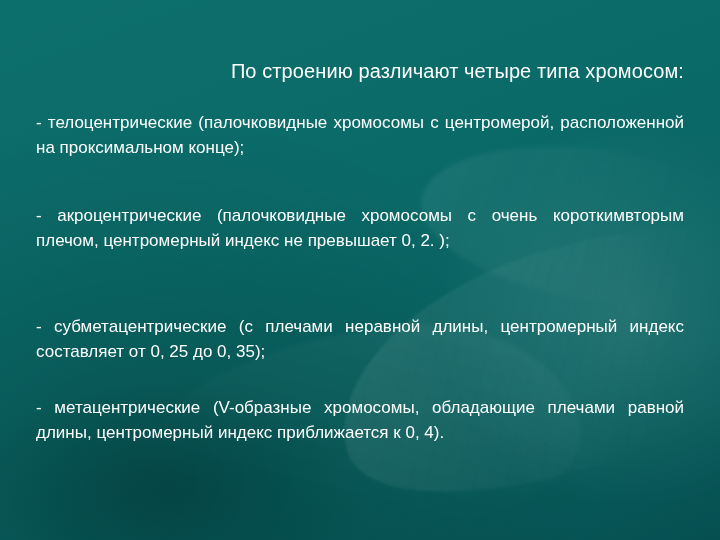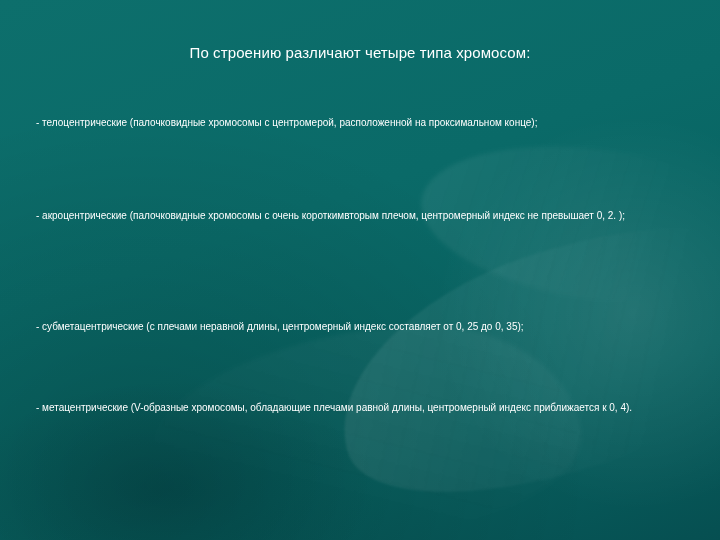--- a/index.html
+++ b/index.html
@@ -66,34 +66,34 @@
     background: radial-gradient(ellipse at center, rgba(0,40,45,0.30), rgba(0,40,45,0) 70%);
   }
   .content {
     position: relative;
     z-index: 2;
     padding: 0;
   }
   .title {
     position: absolute;
     left: 36px;
-    top: 42px;
+    top: 60px;
     width: 648px;
-    text-align: center;
+    text-align: right;
     color: #ffffff;
-    font-size: 15px;
+    font-size: 20px;
     line-height: 22px;
     letter-spacing: 0.1px;
   }
   .para {
     position: absolute;
     left: 36px;
     width: 648px;
     color: #ffffff;
-    font-size: 10px;
+    font-size: 17px;
     line-height: 25px;
     text-align: justify;
     text-justify: inter-word;
   }
   .p1 { top: 110px; }
   .p2 { top: 203px; }
   .p3 { top: 314px; }
   .p4 { top: 395px; }
 </style>
 </head>

